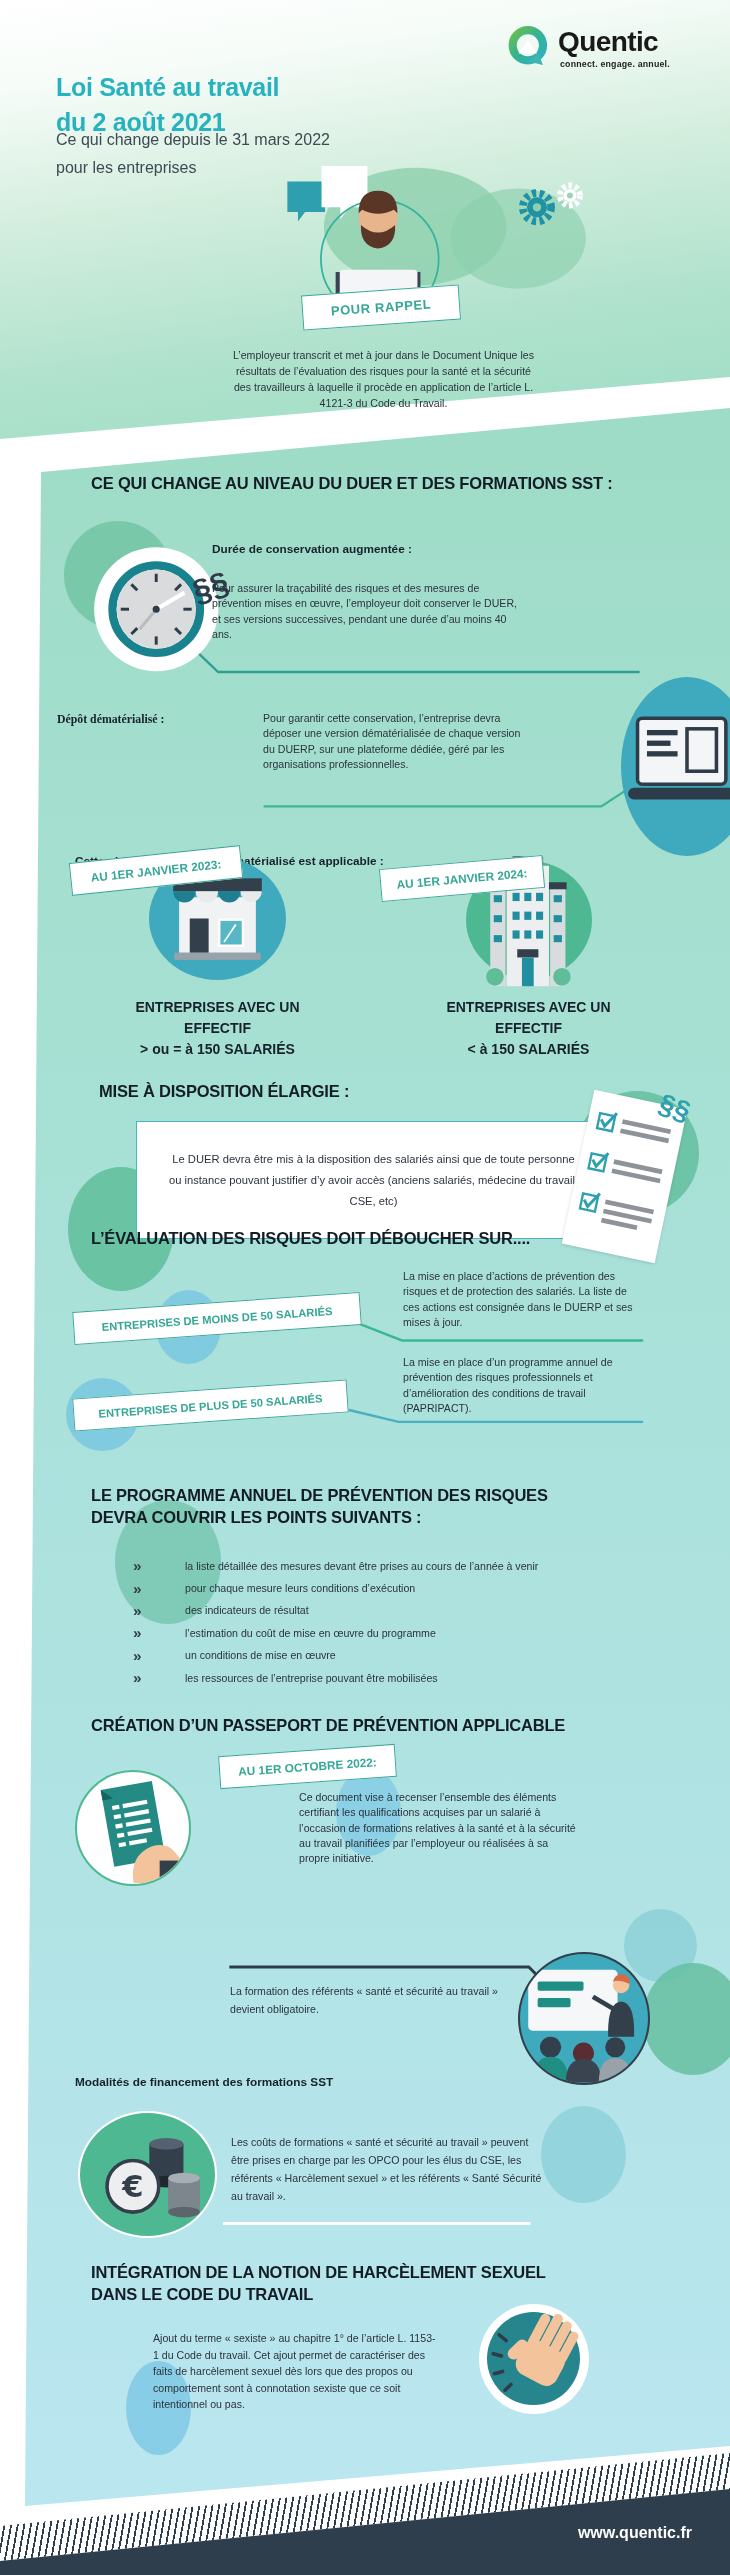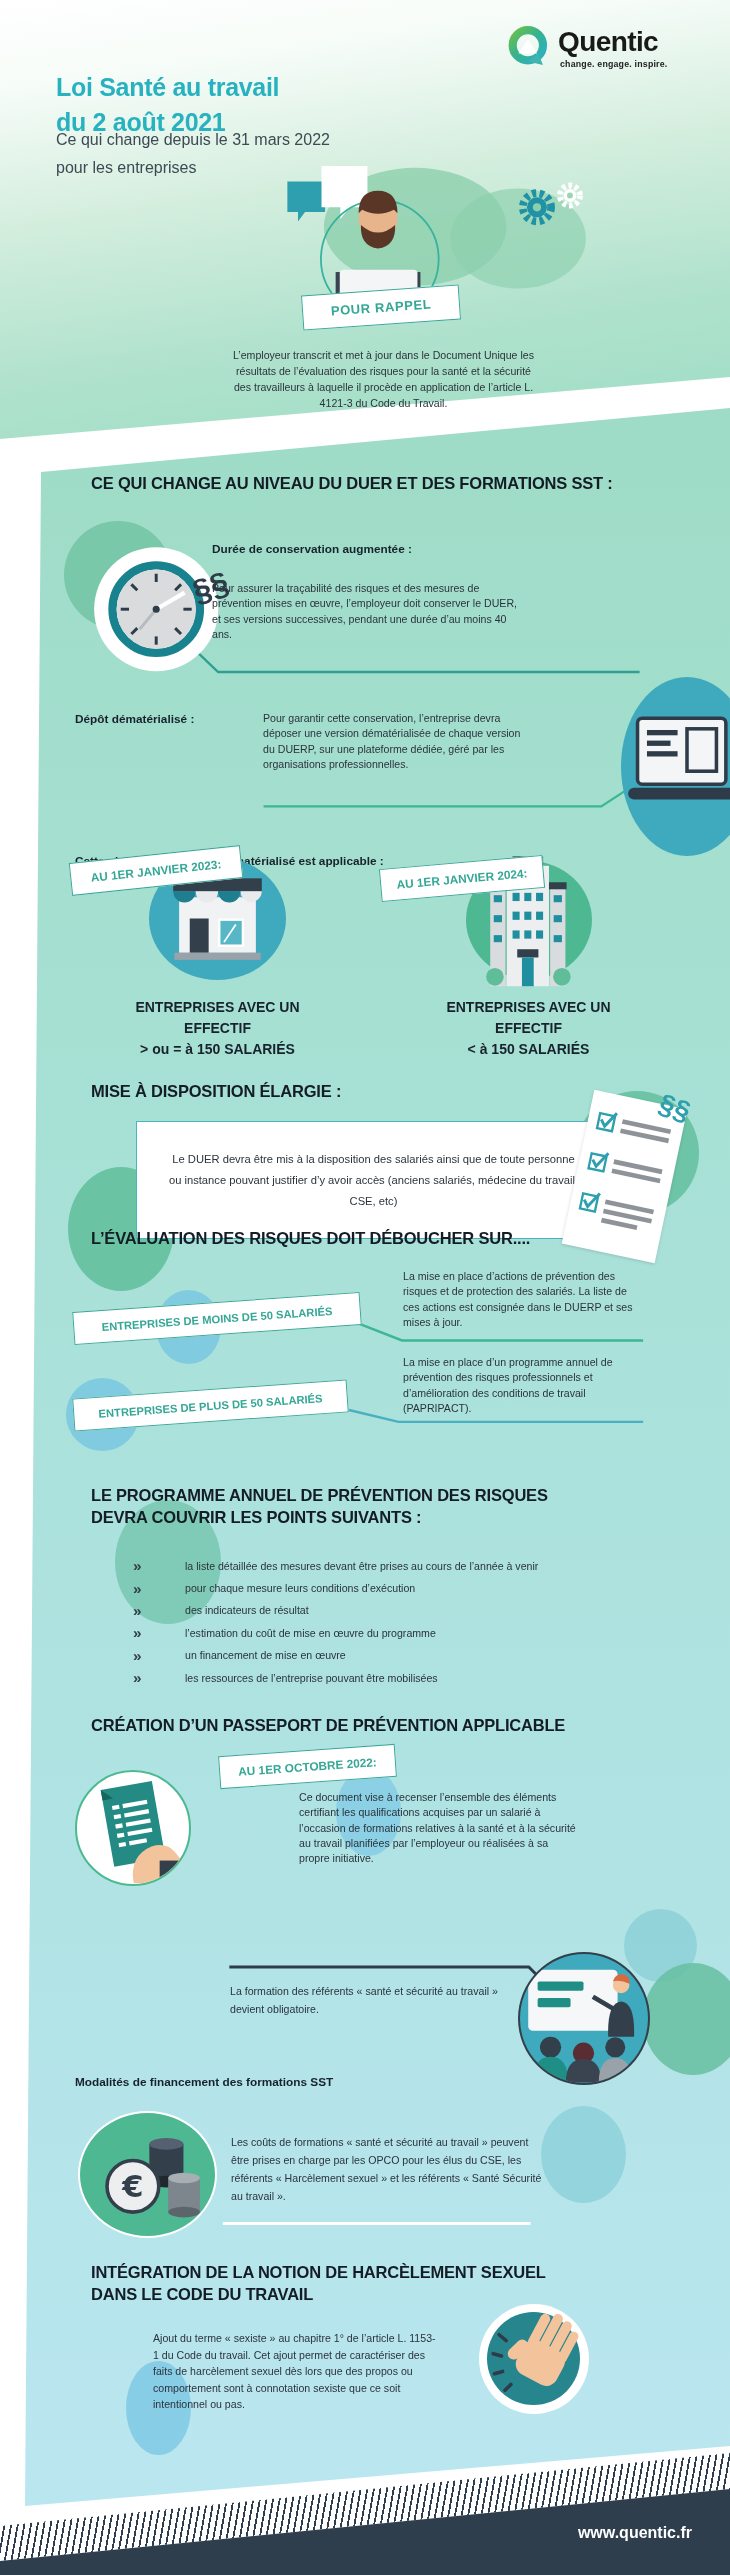--- a/index.html
+++ b/index.html
@@ -85,21 +85,21 @@
           <stop offset="0" stop-color="#6abf4b"></stop>
             <stop offset="0.5" stop-color="#33b294"></stop>
             <stop offset="1" stop-color="#2fb0c2"></stop>
         </linearGradient>
       </defs>
       <circle cx="34" cy="36" r="26" fill="none" stroke="url(#qg)" stroke-width="14"></circle>
       <path d="M34 64 L52 50 L60 70 Z" fill="#3fb4b0"></path>
       <path d="M18 50 L34 26 L50 50 Z" fill="#ffffff"></path>
     </svg>
     <div class="logo-word" style="position:absolute;left:50px;top:3.5px;">Quentic</div>
-    <div class="logo-tag" style="position:absolute;left:52px;top:37px;">change. engage. inspire.</div>
+    <div class="logo-tag" style="position:absolute;left:52px;top:37px;">connect. engage. annuel.</div>
   </div>
 
   <div class="abs" style="left:265px;top:159px;width:365px;height:159px;">
     <svg width="365" height="159" viewBox="0 0 620 270">
       <ellipse cx="255" cy="115" rx="155" ry="100" fill="#8ccfad" opacity="0.8"></ellipse>
       <ellipse cx="430" cy="135" rx="115" ry="85" fill="#8ccfad" opacity="0.65"></ellipse>
 
       <g>
         <circle cx="462" cy="82" r="24" fill="none" stroke="#2191a5" stroke-width="13" stroke-dasharray="7 6"></circle>
         <circle cx="462" cy="82" r="17" fill="#2191a5"></circle>
@@ -156,21 +156,21 @@
       <line x1="112" y1="112" x2="160" y2="84" stroke="#ffffff" stroke-width="7"></line>
       <line x1="112" y1="112" x2="84" y2="146" stroke="#b9bcbf" stroke-width="5"></line>
       <circle cx="112" cy="112" r="6" fill="#2e3c49"></circle>
     </svg>
   </div>
   <div class="abs" style="left:193px;top:569px;font-size:32px;font-weight:800;color:#2e3c49;transform:rotate(-18deg);">§§</div>
 
   <div class="abs lbl" style="left:212px;top:542px;">Durée de conservation augmentée :</div>
   <div class="abs body" style="left:212px;top:581px;width:307px;">Pour assurer la traçabilité des risques et des mesures de prévention mises en œuvre, l’employeur doit conserver le DUER, et ses versions successives, pendant une durée d’au moins 40 ans.</div>
 
-  <div class="abs lbl" style="left:75px;top:712px;">Dépôt dématérialisé :</div>
+  <div class="abs lbl" style="left:57px;top:712px;font-family:Liberation Serif, serif;">Dépôt dématérialisé :</div>
   <div class="abs body" style="left:263px;top:711px;width:265px;">Pour garantir cette conservation, l’entreprise devra déposer une version dématérialisée de chaque version du DUERP, sur une plateforme dédiée, géré par les organisations professionnelles.</div>
 
   <div class="abs ico-wrap" style="left:621px;top:677px;width:132px;height:179px;background:#3fa9bd;">
     <svg width="132" height="179" viewBox="0 0 224 304">
       <rect x="28" y="70" width="150" height="112" rx="8" fill="#f4f5f6" stroke="#2e3c49" stroke-width="6"></rect>
       <rect x="44" y="90" width="52" height="9" fill="#2e3c49"></rect>
       <rect x="44" y="108" width="40" height="9" fill="#2e3c49"></rect>
       <rect x="44" y="126" width="52" height="9" fill="#2e3c49"></rect>
       <rect x="112" y="88" width="50" height="72" fill="none" stroke="#2e3c49" stroke-width="6"></rect>
       <rect x="12" y="188" width="182" height="20" rx="10" fill="#2e3c49"></rect>
@@ -237,21 +237,21 @@
     <circle cx="136" cy="205" r="15" fill="#5fbd9a"></circle>
   </svg>
   <div class="abs badge" style="left:380px;top:862px;width:164px;height:33px;transform:rotate(-5deg);font-size:11.8px;">
     <span>AU 1ER JANVIER 2024:</span>
   </div>
   <div class="abs caption" style="left:440px;top:997px;width:177px;">
     <div>ENTREPRISES AVEC UN EFFECTIF</div>
     <div>&lt; à 150 SALARIÉS</div>
   </div>
 
-  <div class="abs h1" style="left:91px;top:1080px;">MISE À DISPOSITION ÉLARGIE :</div>
+  <div class="abs h1" style="left:99px;top:1080px;">MISE À DISPOSITION ÉLARGIE :</div>
 
   <div class="abs" style="left:136px;top:1121px;width:475px;height:118px;background:#ffffff;border:1.8px solid #49b4c2;box-sizing:border-box;
               display:flex;align-items:center;justify-content:center;">
     <div class="body body-c" style="width:413px;font-size:11.2px;line-height:21px;">Le DUER devra être mis à la disposition des salariés ainsi que de toute personne ou instance pouvant justifier d’y avoir accès (anciens salariés, médecine du travail, CSE, etc)</div>
   </div>
 
   <div class="abs" style="left:577px;top:1098px;width:95px;height:157px;background:#ffffff;transform:rotate(12deg);box-shadow:0 1.2px 3.5px rgba(0,0,0,.15);">
     <svg width="95" height="157" viewBox="0 0 162 266">
       <g fill="none" stroke="#2e9fae" stroke-width="4">
         <rect x="18" y="36" width="26" height="26"></rect>
@@ -305,21 +305,21 @@
     <div style="display:flex;height:22.4px;align-items:center;">
       <span class="chev" style="width:52px;">»</span>
       <span class="body">des indicateurs de résultat</span>
       </div>
     <div style="display:flex;height:22.4px;align-items:center;">
       <span class="chev" style="width:52px;">»</span>
       <span class="body">l’estimation du coût de mise en œuvre du programme</span>
       </div>
     <div style="display:flex;height:22.4px;align-items:center;">
       <span class="chev" style="width:52px;">»</span>
-      <span class="body">un financement de mise en œuvre</span>
+      <span class="body">un conditions de mise en œuvre</span>
       </div>
     <div style="display:flex;height:22.4px;align-items:center;">
       <span class="chev" style="width:52px;">»</span>
       <span class="body">les ressources de l’entreprise pouvant être mobilisées</span>
       </div>
   </div>
 
   <div class="abs h1" style="left:91px;top:1714px;">CRÉATION D’UN PASSEPORT DE PRÉVENTION APPLICABLE</div>
 
   <div class="abs badge" style="left:219px;top:1750px;width:177px;height:33px;transform:rotate(-4deg);font-size:11.8px;">

